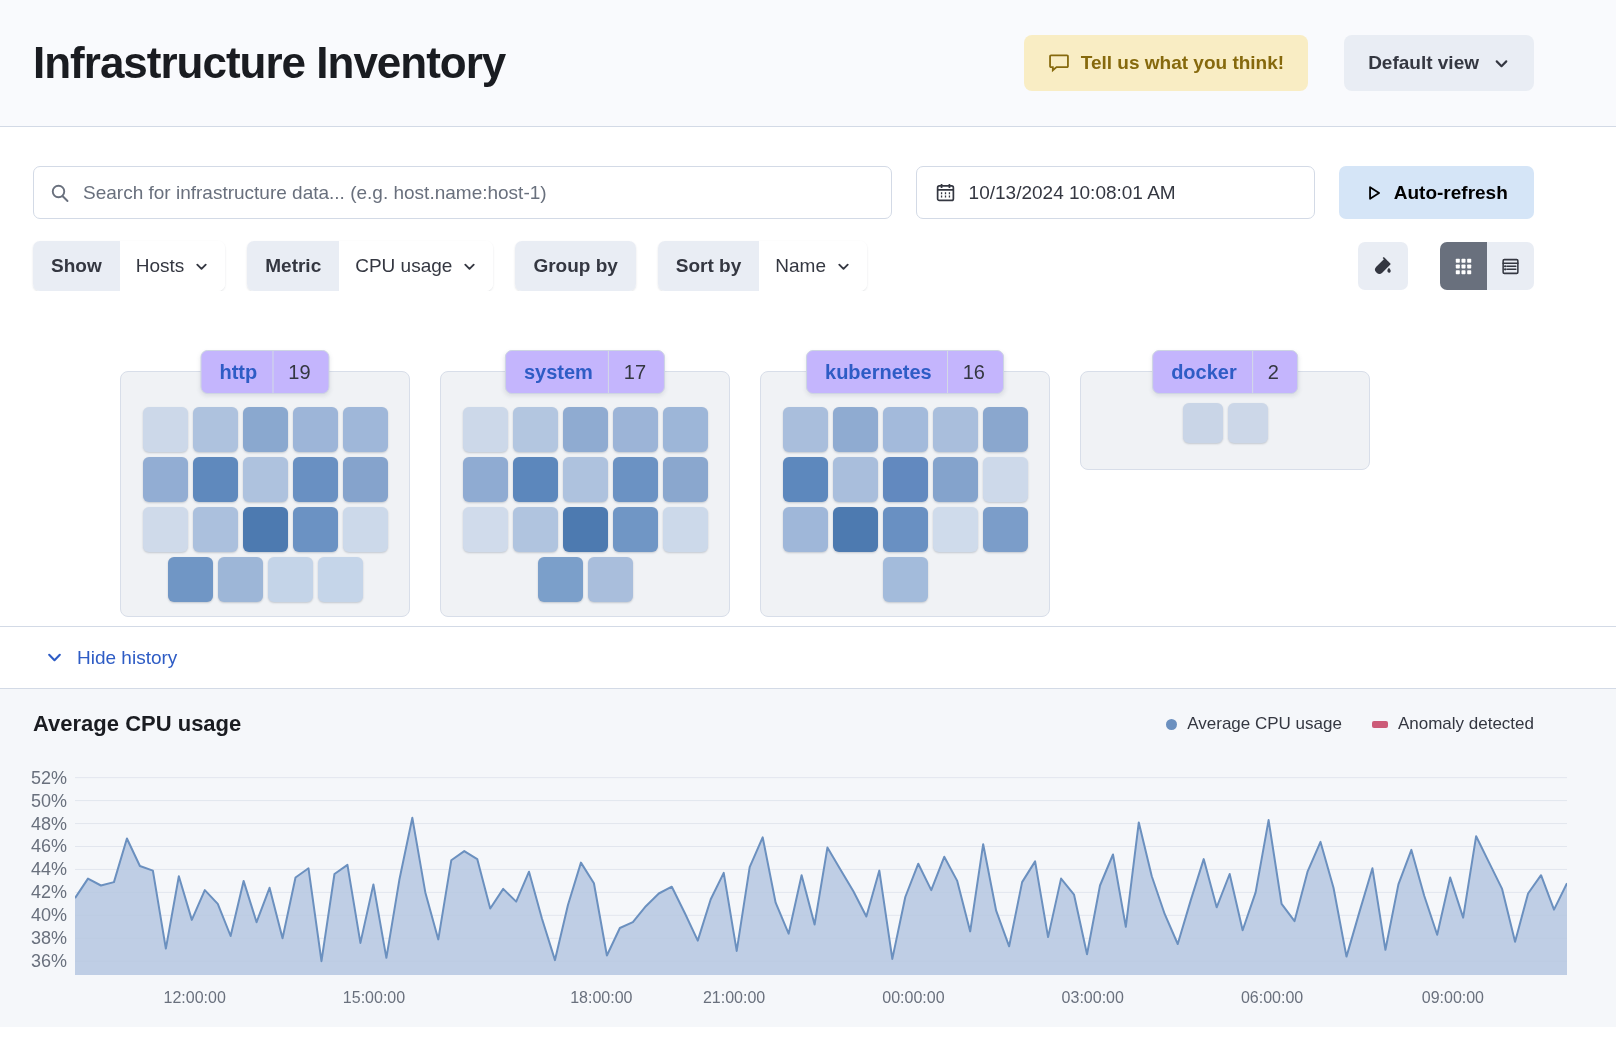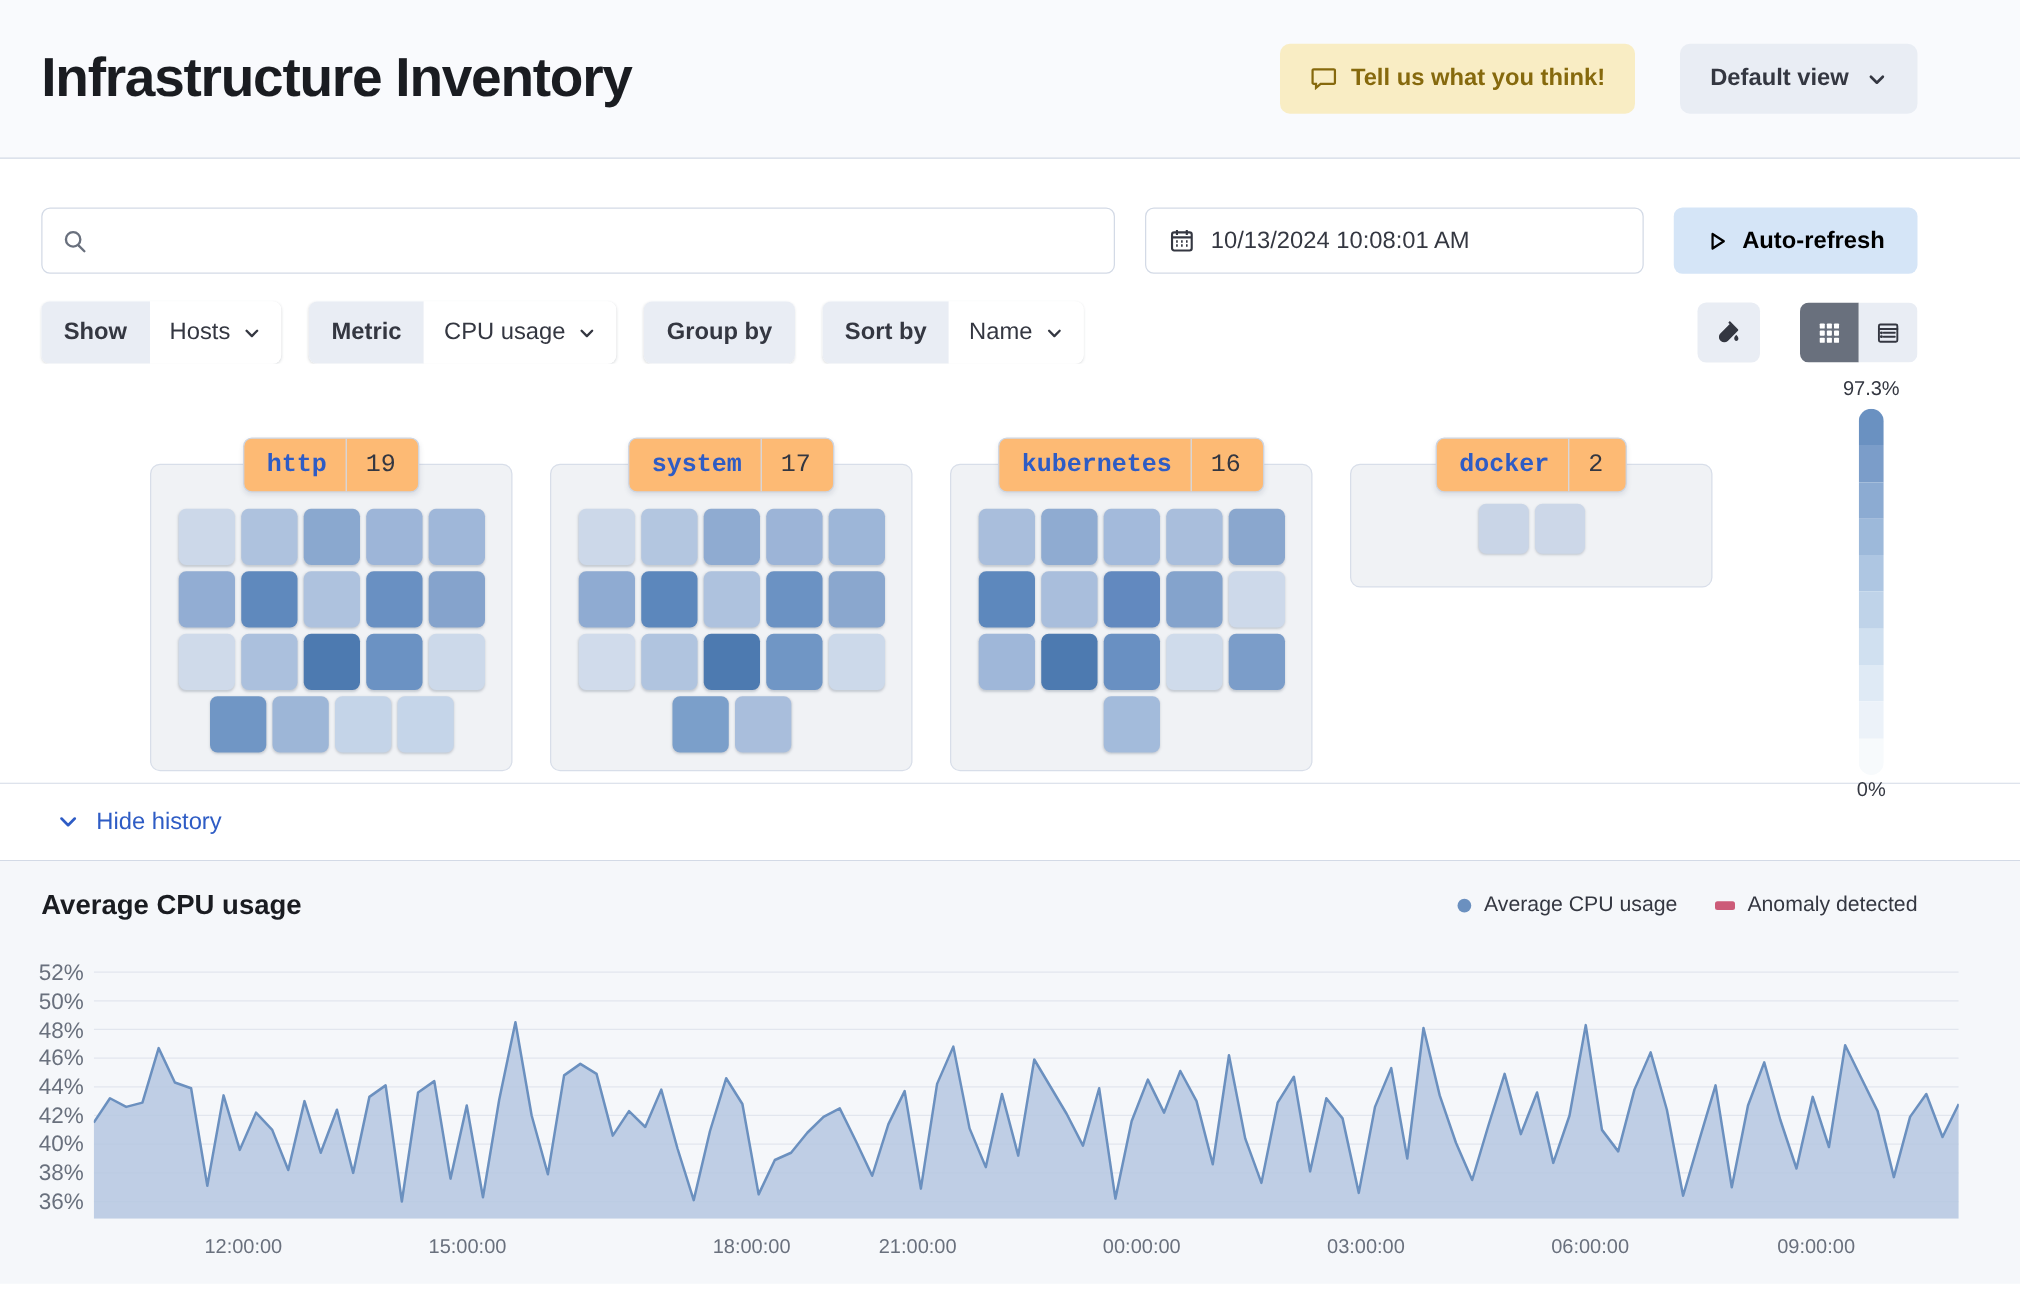--- a/index.html
+++ b/index.html
@@ -49,23 +49,23 @@
   .toggle-on  { background:#69707d; color:#fff; }
   .toggle-off { background:#e9edf4; color:#343741; }
 
   
   .waffle { position:relative; height:335px; background:#fff; }
   .groups { position:absolute; left:120px; top:80px; display:flex; gap:30px; align-items:flex-start; }
   .group { position:relative; width:290px; background:#f0f2f5; border:1px solid #d8dee9; border-radius:8px;
            padding:30px 20px 14px 20px; }
   .group.small { padding:26px 20px 26px 20px; }
   .group-pill { position:absolute; top:-22px; left:50%; transform:translateX(-50%);
-                background:#fdba74; border:1px solid #cdd5e2; border-radius:7px; height:44px;
+                background:#c4b5fd; border:1px solid #cdd5e2; border-radius:7px; height:44px;
                 display:flex; align-items:center; padding:0 18px; white-space:nowrap;
-                box-shadow:0 2px 4px rgba(65,78,101,.12);font-family:Liberation Mono, monospace; }
+                box-shadow:0 2px 4px rgba(65,78,101,.12); }
   .group-name { font-size:20px; font-weight:700; color:#2e5cc5; cursor:pointer; }
   .group-div { width:1px; align-self:stretch; background:#d3dae6; margin:0 15px; }
   .group-count { font-size:20px; color:#343741; }
   .tile-row { display:flex; justify-content:center; gap:5px; margin-top:5px; }
   .tile-row:first-of-type { margin-top:0; }
   .tile { width:45px; height:45px; border-radius:6px; cursor:pointer;
           box-shadow:0 1px 2px rgba(65,78,101,.25); }
   .group.small .tile { width:40px; height:40px; }
 
   .scale { position:absolute; top:12px; right:89px; width:60px; text-align:center; }
@@ -120,20 +120,21 @@
 </header>
 
 <div class="toolbar-row">
   <div class="search-box">
     <span class="icon">
       <svg width="20" height="20" viewBox="0 0 16 16" fill="none" stroke="#69707d" stroke-width="1.5" stroke-linecap="round">
           <circle cx="6.8" cy="6.8" r="4.6"></circle>
           <path d="M10.4 10.8 14 14.4"></path>
         </svg>
     </span>
+    <input type="text" value="" placeholder="Search for infrastructure data... (e.g. host.name:host-1)" style="">
   </div>
   <button class="datepicker">
     <span class="icon">
       <svg width="21" height="21" viewBox="0 0 16 16" fill="none" stroke="#343741" stroke-width="1.3">
         <rect x="2" y="3" width="12" height="11" rx="1.3"></rect>
           <path d="M2 6h12M5 1.5v3M11 1.5v3"></path>
         <path d="M4.5 8.5h1M7.5 8.5h1M10.5 8.5h1M4.5 11h1M7.5 11h1M10.5 11h1" stroke-width="1.5"></path>
       </svg>
     </span>
     <span>10/13/2024 10:08:01 AM</span>
@@ -329,36 +330,20 @@
           <span class="group-name">docker</span>
           <span class="group-div"></span>
           <span class="group-count">2</span>
         </div>
         <div class="tile-row">
           <div class="tile" style="background: rgb(201, 213, 231);"></div>
           <div class="tile" style="background: rgb(204, 215, 232);"></div>
         </div>
       </div>
     </div>
-  <div class="scale">
-    <div class="scale-max">97.3%</div>
-    <div class="scale-bar">
-        <div style="background: rgb(106, 145, 193);"></div>
-        <div style="background: rgb(123, 157, 201);"></div>
-        <div style="background: rgb(140, 171, 210);"></div>
-        <div style="background: rgb(157, 185, 218);"></div>
-        <div style="background: rgb(174, 198, 226);"></div>
-        <div style="background: rgb(191, 211, 233);"></div>
-        <div style="background: rgb(208, 224, 240);"></div>
-        <div style="background: rgb(223, 234, 245);"></div>
-        <div style="background: rgb(236, 242, 249);"></div>
-        <div style="background: rgb(247, 250, 252);"></div>
-      </div>
-    <div class="scale-min">0%</div>
-  </div>
 </section>
 
 <div class="history-band">
   <button class="history-toggle">
     <span class="icon">
       <svg width="17" height="17" viewBox="0 0 16 16" fill="none" stroke="#2e5cc5" stroke-width="2" stroke-linecap="round" stroke-linejoin="round">
           <path d="M3 5.5l5 5 5-5"></path>
         </svg>
     </span>
     <span>Hide history</span>

